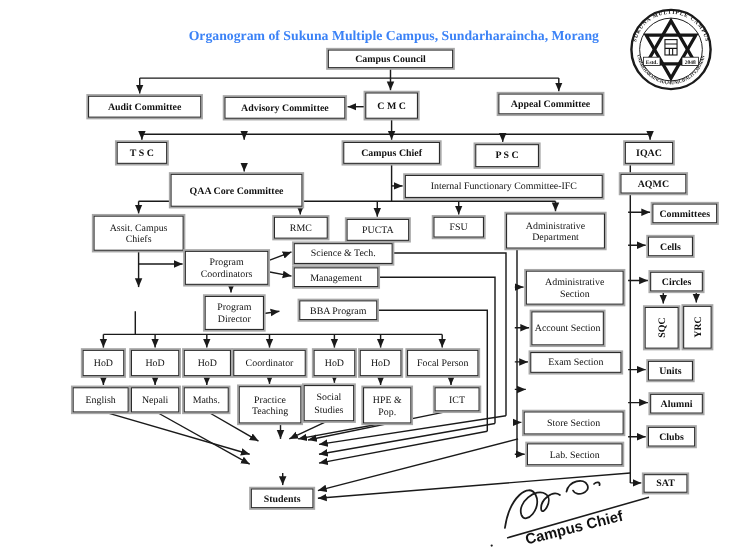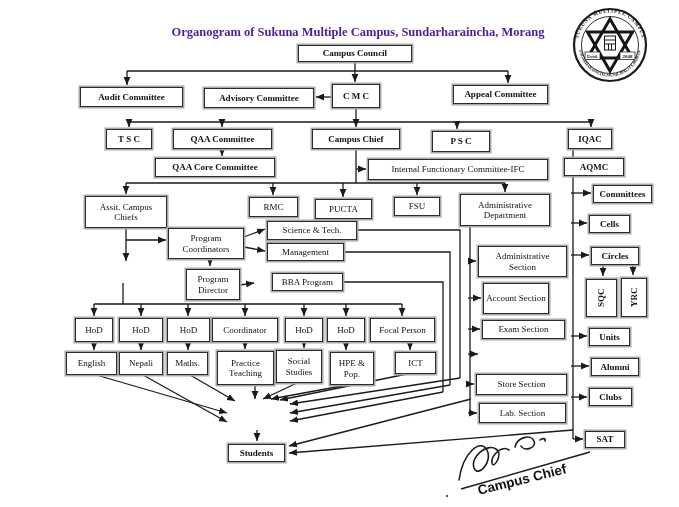--- a/index.html
+++ b/index.html
@@ -6,21 +6,21 @@
   #stage{position:relative;width:679px;height:507px;background:#ffffff;overflow:hidden;
          font-family:"Liberation Serif",serif;}
   #wires{position:absolute;left:0;top:0;z-index:1;}
   .node{position:absolute;z-index:2;display:flex;align-items:center;justify-content:center;
         text-align:center;background:#fff;color:#111;border:1.5px solid #2b2b2b;
         box-shadow:0 0 0 1.5px #a8a8a8;box-sizing:border-box;font-size:9px;line-height:1.12;
         padding:1px 2px;}
   .bold{font-weight:bold;}
   .vert{writing-mode:vertical-rl;transform:rotate(180deg);}
   #title{position:absolute;z-index:2;top:25px;left:38px;width:640px;text-align:center;
-         font-size:12.5px;font-weight:bold;color:#4c1d95;}
+         font-size:12.5px;font-weight:bold;color:#3b82f6;}
 </style>
 </head>
 <body>
 
 <div id="stage">
 
   <div id="title">Organogram of Sukuna Multiple Campus, Sundarharaincha, Morang</div>
 
   <svg id="wires" width="679" height="507" viewBox="0 0 679 507">
     <defs>
@@ -156,25 +156,24 @@
   </svg>
 
   <div class="node bold" style="left:298px;top:45px;width:114px;height:17px">Campus Council</div>
 
   <div class="node bold" style="left:80px;top:87px;width:103px;height:20px">Audit Committee</div>
   <div class="node bold" style="left:204px;top:88px;width:110px;height:20px">Advisory Committee</div>
   <div class="node bold" style="left:332px;top:84px;width:48px;height:24px">C M C</div>
   <div class="node bold" style="left:453px;top:85px;width:95px;height:19px">Appeal Committee</div>
 
   <div class="node bold" style="left:106px;top:129px;width:46px;height:20px">T S C</div>
-  <div class="node bold" style="left:173px;top:129px;width:99px;height:20px">QAA Committee</div>
   <div class="node bold" style="left:312px;top:129px;width:88px;height:20px">Campus Chief</div>
   <div class="node bold" style="left:432px;top:131px;width:58px;height:21px">P S C</div>
   <div class="node bold" style="left:568px;top:129px;width:44px;height:20px">IQAC</div>
-  <div class="node bold" style="left:155px;top:158px;width:120px;height:19px">QAA Core Committee</div>
+  <div class="node bold" style="left:155px;top:158px;width:120px;height:30px">QAA Core Committee</div>
   <div class="node" style="left:368px;top:159px;width:180px;height:21px">Internal Functionary Committee-IFC</div>
 
   <div class="node" style="left:85px;top:196px;width:82px;height:32px">Assit. Campus Chiefs</div>
   <div class="node" style="left:249px;top:197px;width:49px;height:20px">RMC</div>
   <div class="node" style="left:315px;top:199px;width:57px;height:20px">PUCTA</div>
   <div class="node" style="left:394px;top:197px;width:46px;height:19px">FSU</div>
   <div class="node" style="left:460px;top:194px;width:90px;height:32px">Administrative Department</div>
 
   <div class="node" style="left:168px;top:228px;width:76px;height:31px">Program Coordinators</div>
   <div class="node" style="left:267px;top:221px;width:90px;height:19px">Science &amp; Tech.</div>

